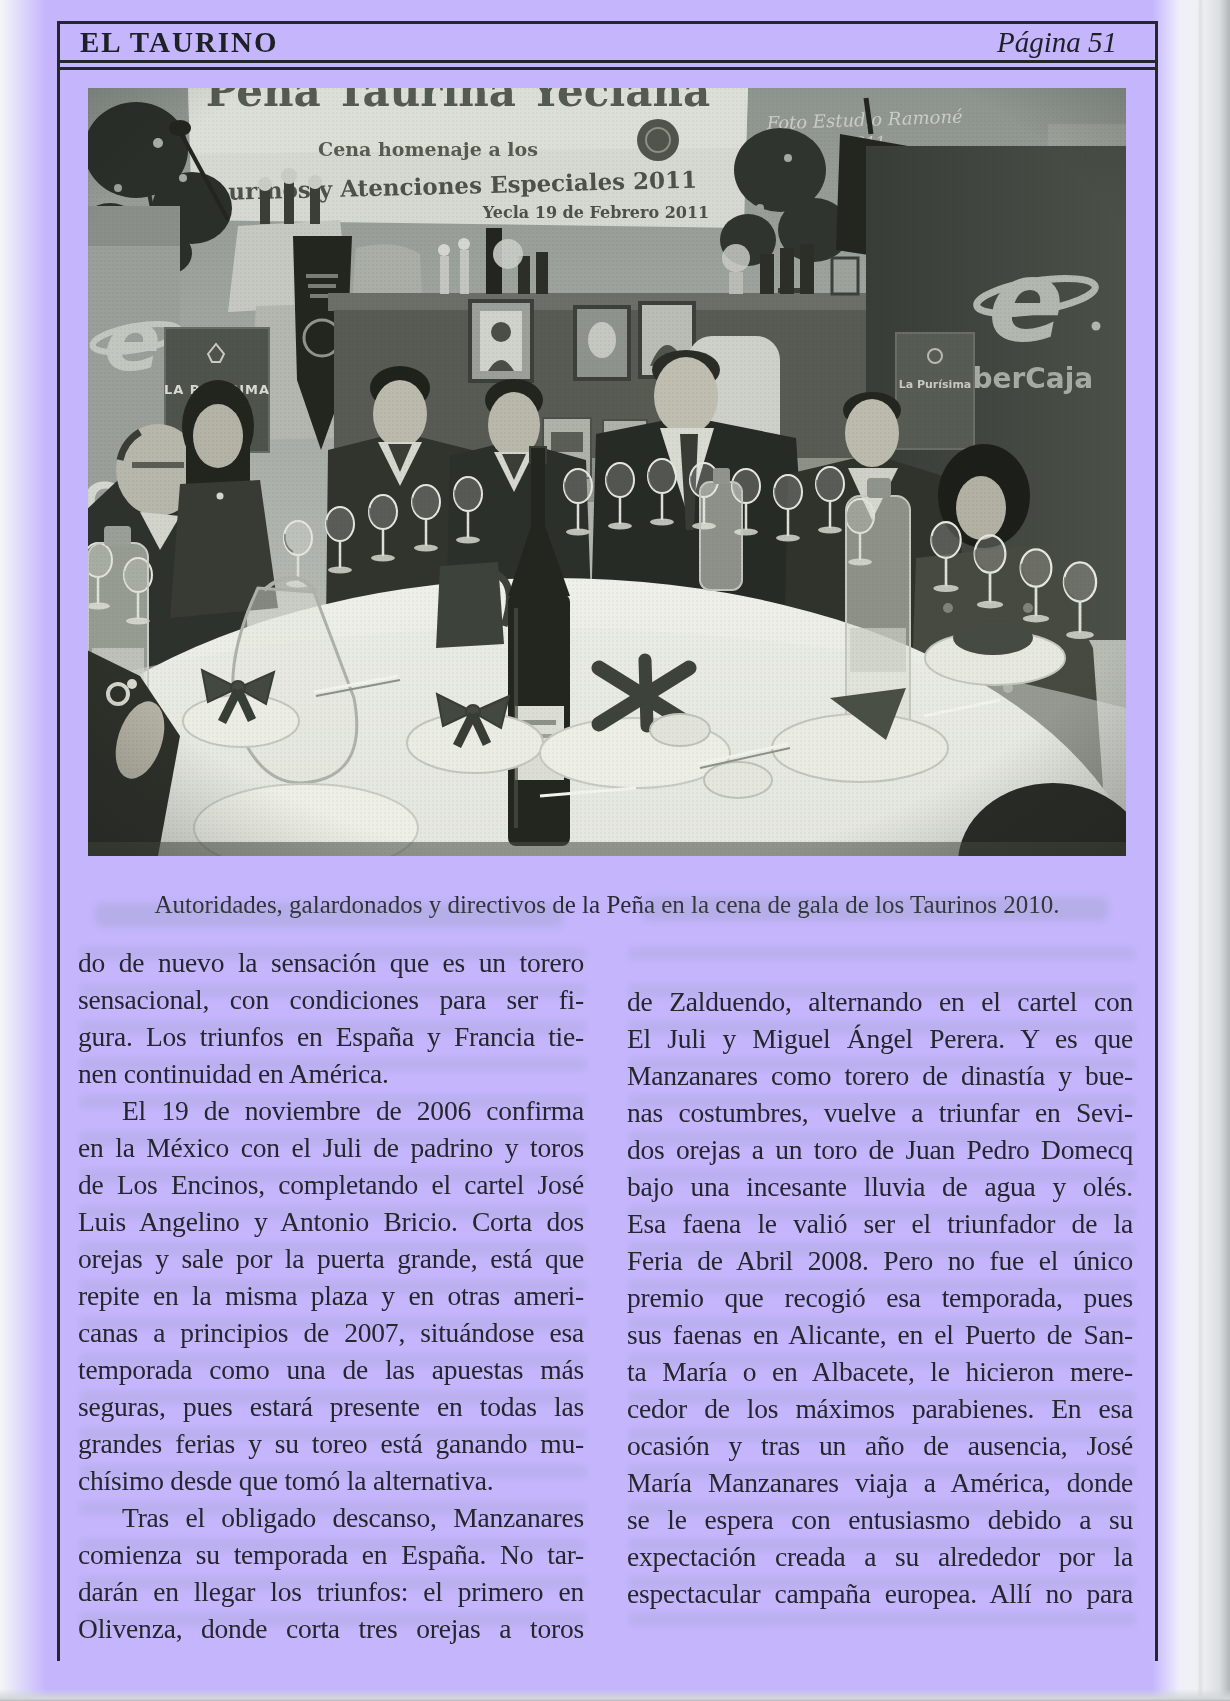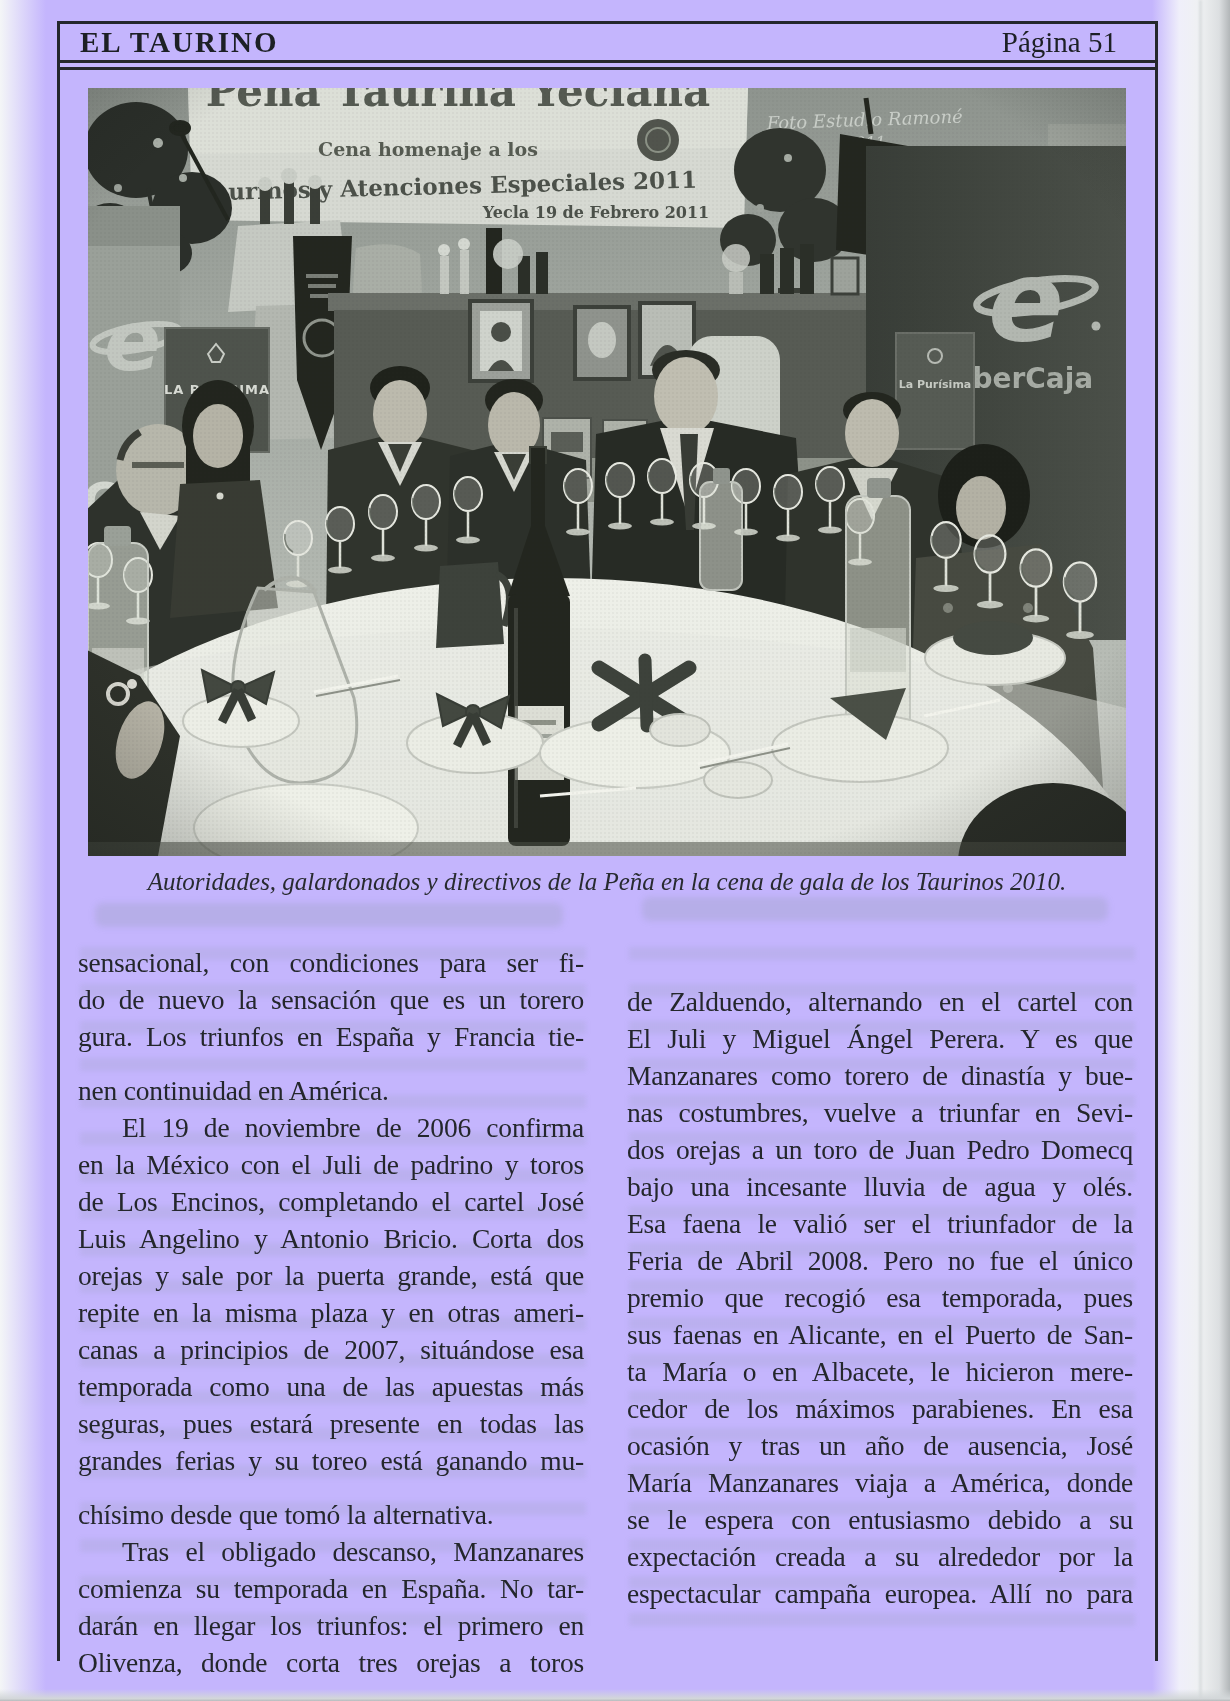--- a/index.html
+++ b/index.html
@@ -14,33 +14,33 @@
     background:linear-gradient(90deg,#f4f6f7 0%,rgba(244,246,247,0) 100%);}
   .crease{position:absolute;top:0;left:1199px;width:3px;height:100%;background:rgba(160,166,170,.25);filter:blur(1px);}
   
   .rule{position:absolute;background:#24272c;}
   .rule.top{left:57px;top:21px;width:1101px;height:3px;}
   .rule.d1{left:57px;top:60px;width:1101px;height:2.5px;}
   .rule.d2{left:57px;top:67px;width:1101px;height:2.5px;}
   .rule.vl{left:57px;top:21px;width:3px;height:1640px;}
   .rule.vr{left:1155px;top:21px;width:3px;height:1640px;}
   .h-title{position:absolute;left:80px;top:26px;font-size:29px;font-weight:bold;letter-spacing:2px;color:#1d2025;}
-  .h-page{position:absolute;right:113px;top:26px;font-size:29px;color:#1d2025;}
+  .h-page{position:absolute;right:113px;top:26px;font-size:29px;color:#1d2025;font-style:italic;}
   
   .photo{position:absolute;left:88px;top:88px;width:1038px;height:768px;}
   .photo svg{display:block;width:100%;height:100%;}
   
-  .caption{position:absolute;left:88px;top:864px;width:1038px;text-align:center;
-    font-style:italic;font-size:25px;line-height:35px;color:#282b30;}
+  .caption{position:absolute;left:88px;top:887px;width:1038px;text-align:center;
+    font-size:25px;line-height:35px;color:#282b30;}
   
   .col{position:absolute;top:944px;width:506px;font-size:27.5px;letter-spacing:-0.2px;color:#24272c;}
   .col.left{left:78px;}
   .col.right{left:627px;margin-top:39px;}
   .bline{height:37px;line-height:37px;text-align:justify;text-align-last:justify;overflow:hidden;}
-  .bline.end{text-align-last:left;margin-top:17px;}
+  .bline.end{text-align-last:left;}
   .bline.ind{text-indent:44px;}
   
   .bleed-bar{position:absolute;background:rgba(112,134,124,.16);border-radius:8px;filter:blur(3px);}
   .ghost{position:absolute;top:947px;width:506px;height:702px;pointer-events:none;filter:blur(2.5px);
     background:repeating-linear-gradient(180deg,rgba(116,138,128,.11) 0 13px,rgba(116,138,128,0) 13px 37px);}
   .ghost.gl{left:80px;} .ghost.gr{left:629px;}
 </style>
 </head>
 <body>
 
@@ -407,22 +407,22 @@
   <div class="caption">
     <div>Autoridades, galardonados y directivos de la Peña en la cena de gala de los Taurinos 2010.</div>
   </div>
 
   <div class="bleed-bar" style="left:95px;top:903px;width:468px;height:24px;"></div>
   <div class="bleed-bar" style="left:642px;top:897px;width:466px;height:24px;"></div>
   <div class="ghost gl"></div>
   <div class="ghost gr"></div>
 
   <div class="col left">
+      <div class="bline">do de nuevo la sensación que es un torero</div>
       <div class="bline">sensacional, con condiciones para ser fi-</div>
-      <div class="bline">do de nuevo la sensación que es un torero</div>
       <div class="bline">gura. Los triunfos en España y Francia tie-</div>
       <div class="bline end">nen continuidad en América.</div>
       <div class="bline ind">El 19 de noviembre de 2006 confirma</div>
       <div class="bline">en la México con el Juli de padrino y toros</div>
       <div class="bline">de Los Encinos, completando el cartel José</div>
       <div class="bline">Luis Angelino y Antonio Bricio. Corta dos</div>
       <div class="bline">orejas y sale por la puerta grande, está que</div>
       <div class="bline">repite en la misma plaza y en otras ameri-</div>
       <div class="bline">canas a principios de 2007, situándose esa</div>
       <div class="bline">temporada como una de las apuestas más</div>

